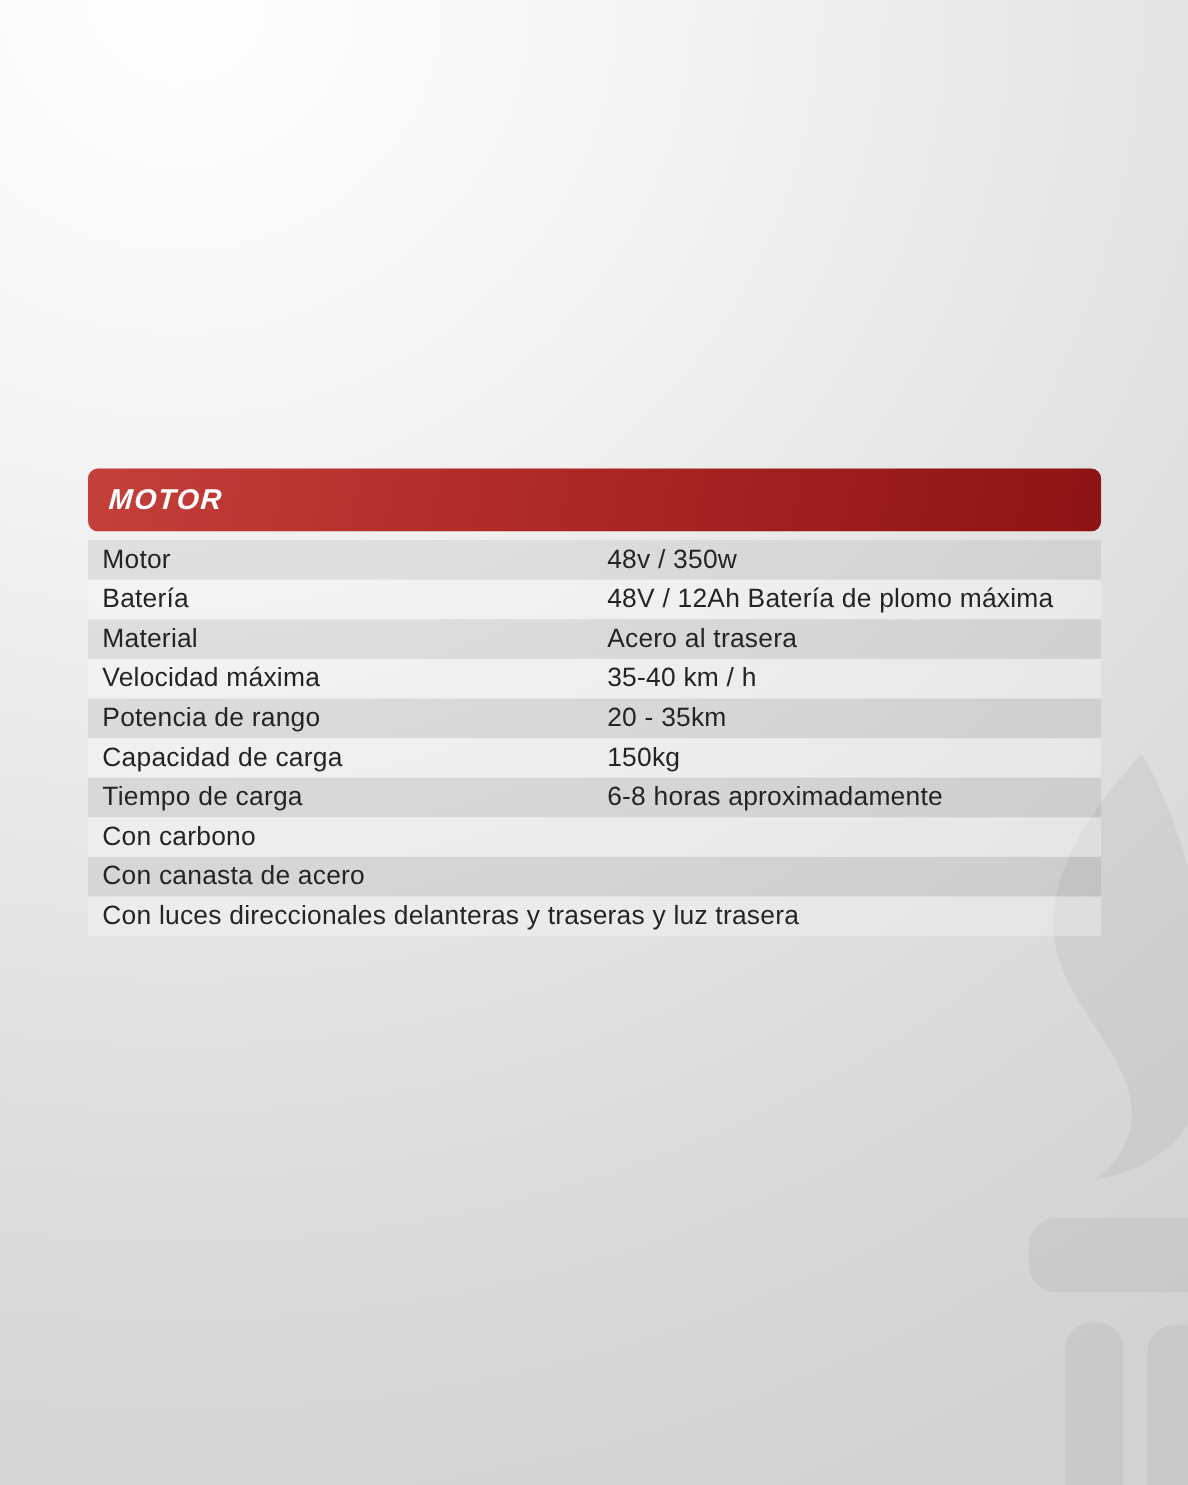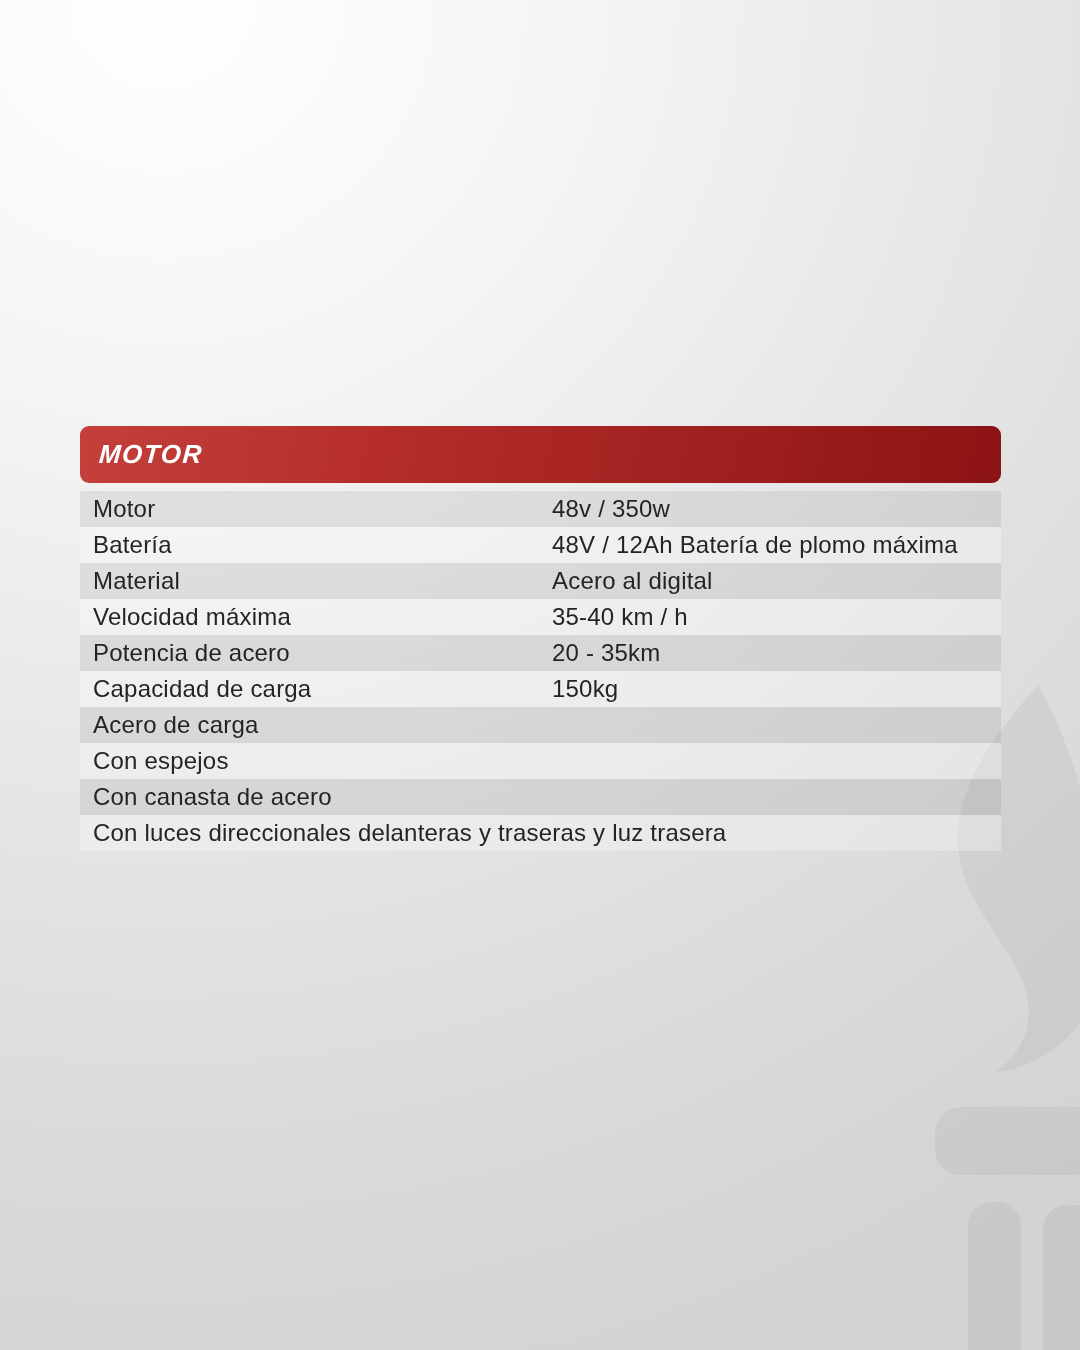--- a/index.html
+++ b/index.html
@@ -98,45 +98,46 @@
       <span class="spec-value">48v / 350w</span>
     </div>
 
     <div class="spec-row">
       <span class="spec-label">Batería</span>
       <span class="spec-value">48V / 12Ah Batería de plomo máxima</span>
     </div>
 
     <div class="spec-row">
       <span class="spec-label">Material</span>
-      <span class="spec-value">Acero al digital</span>
+      <span class="spec-value">Acero al trasera</span>
     </div>
 
     <div class="spec-row">
       <span class="spec-label">Velocidad máxima</span>
       <span class="spec-value">35-40 km / h</span>
     </div>
 
     <div class="spec-row">
-      <span class="spec-label">Potencia de acero</span>
+      <span class="spec-label">Potencia de rango</span>
       <span class="spec-value">20 - 35km</span>
     </div>
 
 
     <div class="spec-row">
       <span class="spec-label">Capacidad de carga</span>
       <span class="spec-value">150kg</span>
     </div>
 
     <div class="spec-row">
-      <span class="spec-label">Acero de carga</span>
+      <span class="spec-label">Tiempo de carga</span>
+      <span class="spec-value">6-8 horas aproximadamente</span>
     </div>
 
     <div class="spec-row">
-      <span class="spec-label">Con espejos</span>
+      <span class="spec-label">Con carbono</span>
       <span class="spec-value"></span>
     </div>
 
     <div class="spec-row">
       <span class="spec-label">Con canasta de acero</span>
       <span class="spec-value"></span>
     </div>
 
     <div class="spec-row">
       <span class="spec-label">Con luces direccionales delanteras y traseras y luz trasera</span>

